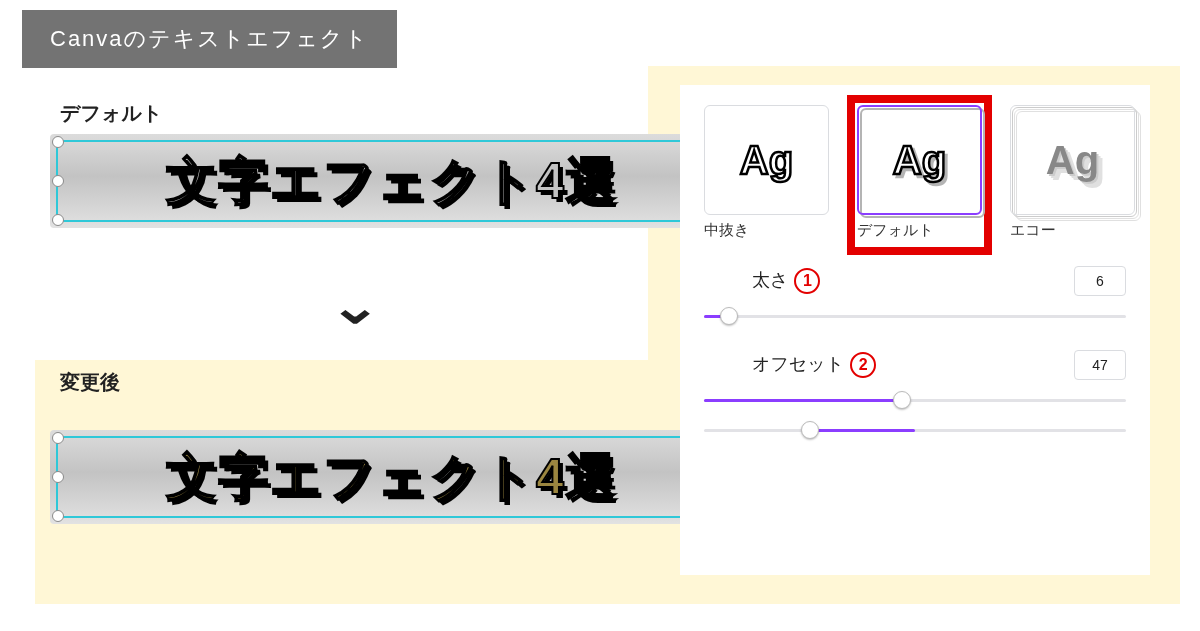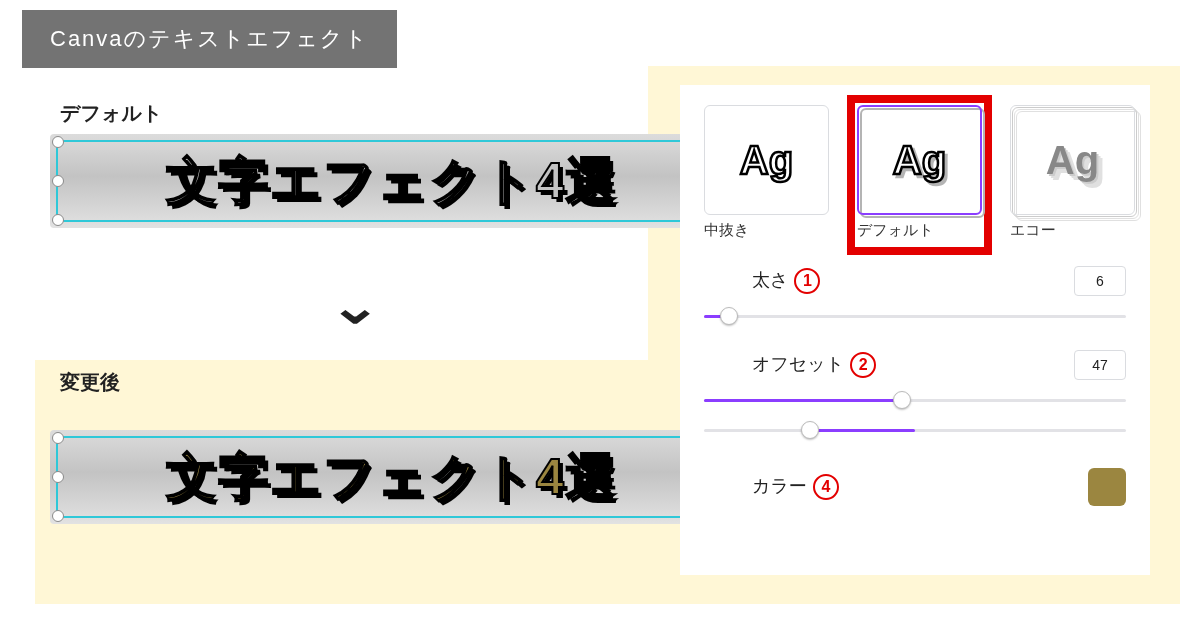--- a/index.html
+++ b/index.html
@@ -235,22 +235,15 @@
       <div class="fill" id="of-fill" style="left: 0px; width: 47%;"></div>
       <div class="thumb" id="of-thumb" style="left: 47%;"></div>
     </div>
 
     <div class="slider direction">
       <div class="track"></div>
       <div class="fill" id="di-fill" style="left: 25%; width: 25%;"></div>
       <div class="thumb" id="di-thumb" style="left: 25%;"></div>
     </div>
 
-    <div class="ctrl-row" style="margin-top:28px;">
-      <span class="ctrl-label">
-        <span>カラー</span>
-        <span class="badge">4</span>
-      </span>
-      <span class="swatch" id="color-swatch" style="background: rgb(155, 134, 64);"></span>
-    </div>
 
   </div>
 </div>
 
 </body></html>

